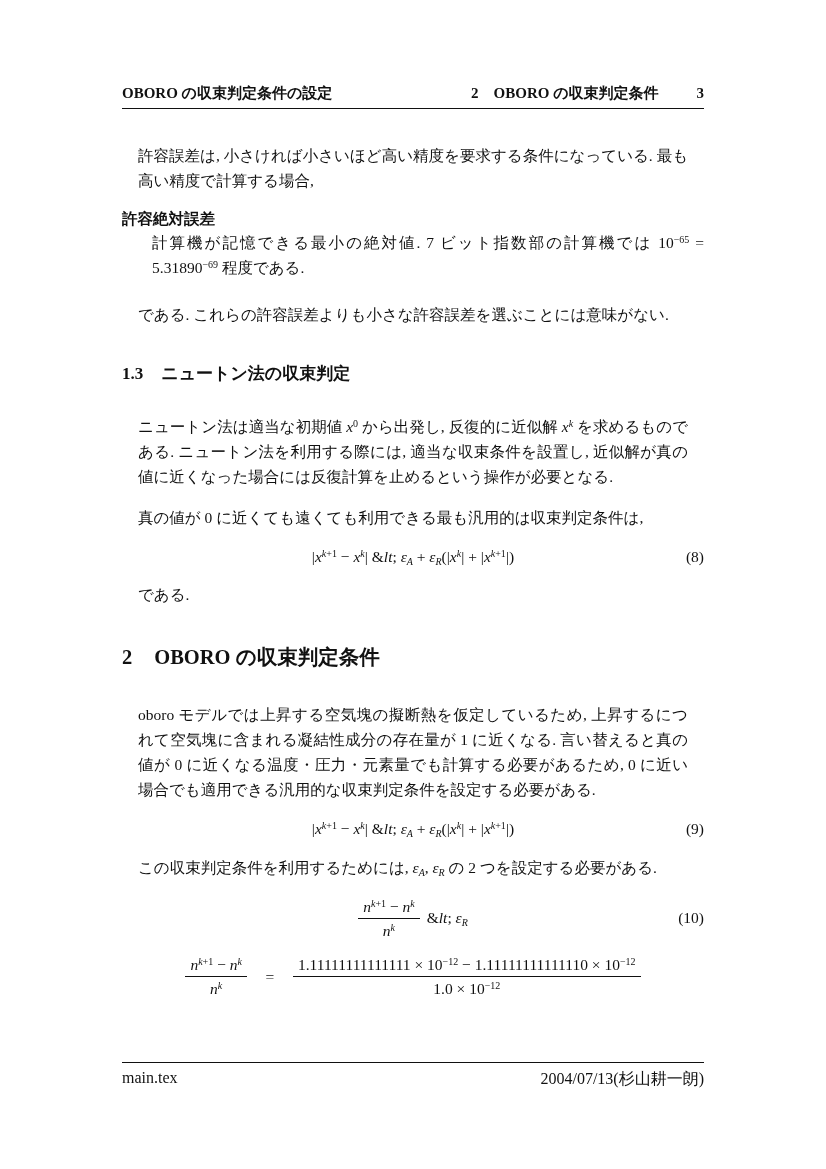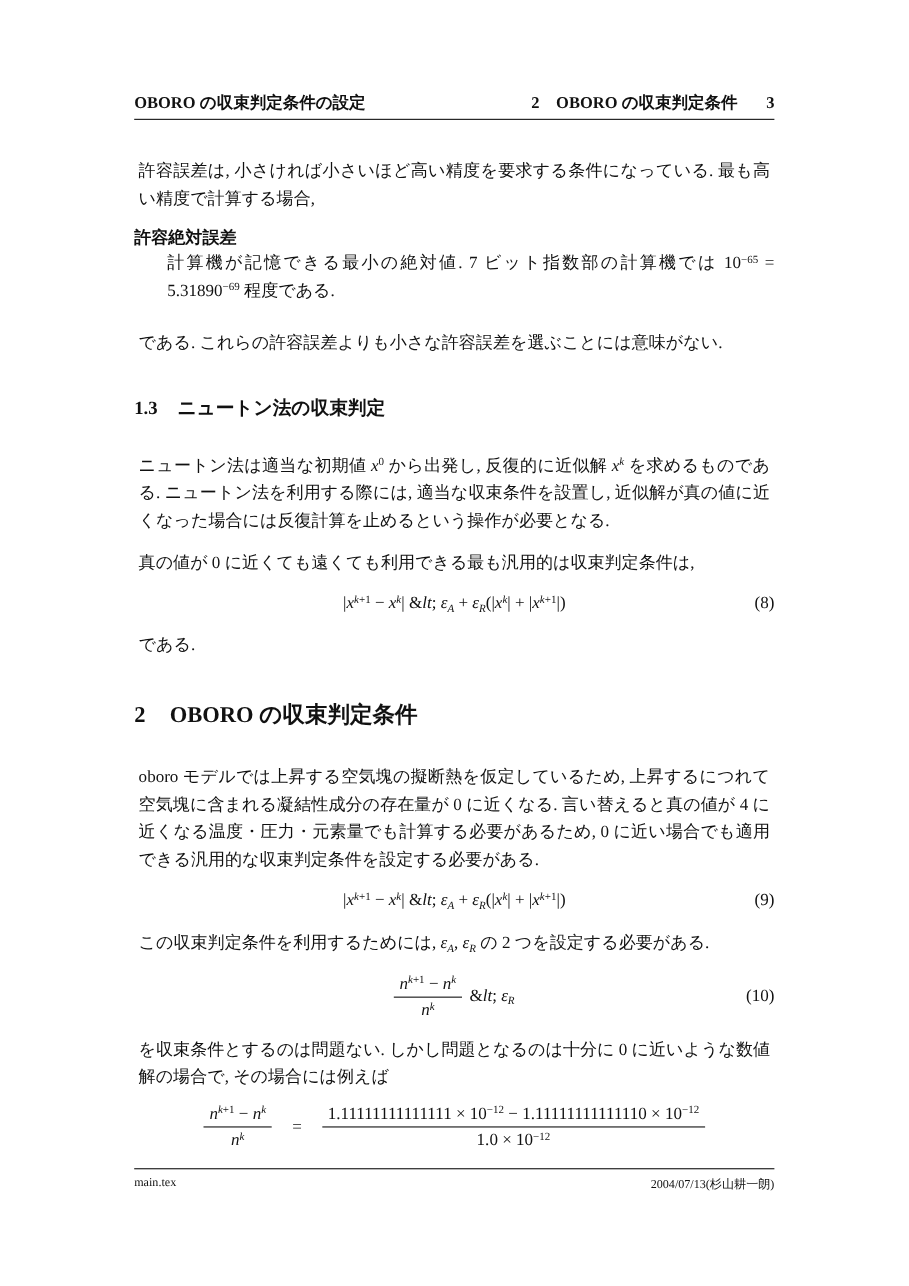--- a/index.html
+++ b/index.html
@@ -10,24 +10,24 @@
     color:#111111;
     font-family:"Liberation Serif","DejaVu Serif",serif;
     font-size:15.5px;
     overflow:hidden;
   }
   .header{
     margin:84px 122px 0 122px;
     display:flex;justify-content:space-between;align-items:baseline;
     font-weight:bold;font-size:15px;
   }
-  .header-right{display:flex;gap:26px;align-items:baseline;}
+  .header-right{display:flex;gap:38px;align-items:baseline;}
   .rule{margin:5px 122px 0 122px;border-bottom:1.5px solid #111;}
   .content{margin:0 122px;width:582px;}
-  p{margin:4px;line-height:25px;text-align:justify;}
+  p{margin:16px;line-height:25px;text-align:justify;}
   .p-intro{margin-top:34px;}
   .term-block{margin-top:13px;}
   .term-label{font-weight:bold;}
   .term-desc{margin-left:30px;line-height:25px;text-align:justify;}
   .term-hang{margin-top:9px;padding-left:30px;text-indent:-30px;line-height:25px;text-align:justify;}
   .p-after-terms{margin-top:22px;}
   .h-sub{margin-top:35px;font-size:17px;font-weight:bold;display:flex;gap:18px;align-items:baseline;}
   .h-sec{margin-top:36px;font-size:20.5px;font-weight:bold;display:flex;gap:22px;align-items:baseline;}
   .p-newton{margin-top:29px;}
   .p-generic{margin-top:13px;}
@@ -45,21 +45,21 @@
   .fden{display:block;border-top:1px solid #111;padding:2px 5px 0;}
   .eqtail{margin-left:7px;}
   .eqnarray{position:relative;margin-top:10px;display:grid;
     grid-template-columns:max-content 46px max-content;
     justify-content:center;align-items:center;row-gap:12px;line-height:19px;}
   .eqnarray .rel{text-align:center;}
   .footer{
     position:absolute;left:122px;right:122px;top:1062px;
     border-top:1.5px solid #111;padding-top:6px;
     display:flex;justify-content:space-between;
-    font-size:11px;
+    font-size:16px;
     gap:28px;
   }
   i{font-style:italic;}
 </style>
 </head>
 <body>
 
 <div class="page">
 
   <div class="header">
@@ -97,40 +97,39 @@
       <span class="eqnum">(8)</span>
     </div>
 
     <p class="p-dearu">である.</p>
 
     <div class="h-sec">
       <span>2</span>
       <span>OBORO の収束判定条件</span>
     </div>
 
-    <p class="p-oboro">oboro モデルでは上昇する空気塊の擬断熱を仮定しているため, 上昇するにつれて空気塊に含まれる凝結性成分の存在量が 0 に近くなる. 言い替えると真の値が 4 に近くなる温度・圧力・元素量でも計算する必要があるため, 0 に近い場合でも適用できる汎用的な収束判定条件を設定する必要がある.</p>
+    <p class="p-oboro">oboro モデルでは上昇する空気塊の擬断熱を仮定しているため, 上昇するにつれて空気塊に含まれる凝結性成分の存在量が 1 に近くなる. 言い替えると真の値が 0 に近くなる温度・圧力・元素量でも計算する必要があるため, 0 に近い場合でも適用できる汎用的な収束判定条件を設定する必要がある.</p>
 
     <div class="eq">
       <span>|<i>x</i><sup><i>k</i>+1</sup> − <i>x</i><sup><i>k</i></sup>| &amp;<i>lt</i>; <i>ε</i><sub><i>A</i></sub> + <i>ε</i><sub><i>R</i></sub>(|<i>x</i><sup><i>k</i></sup>| + |<i>x</i><sup><i>k</i>+1</sup>|)</span>
       <span class="eqnum">(9)</span>
     </div>
 
     <p class="p-epsilon">この収束判定条件を利用するためには, <i>ε</i><sub><i>A</i></sub>, <i>ε</i><sub><i>R</i></sub> の 2 つを設定する必要がある.</p>
 
 
     <div class="eq">
       <span class="frac">
         <span class="fnum"><i>n</i><sup><i>k</i>+1</sup> − <i>n</i><sup><i>k</i></sup></span>
         <span class="fden"><i>n</i><sup><i>k</i></sup></span>
       </span>
       <span class="eqtail">&amp;<i>lt</i>; <i>ε</i><sub><i>R</i></sub></span>
       <span class="eqnum">(10)</span>
     </div>
 
-    <p class="p-problem">を収束条件とするのは問題ない. しかし問題となるのは十分に 0 に近いような数値解の場合で, その場合には例えば</p>
 
     <div class="eqnarray">
       <span class="frac">
         <span class="fnum"><i>n</i><sup><i>k</i>+1</sup> − <i>n</i><sup><i>k</i></sup></span>
         <span class="fden"><i>n</i><sup><i>k</i></sup></span>
       </span>
       <span class="rel">=</span>
       <span class="frac">
         <span class="fnum">1.11111111111111 × 10<sup>−12</sup> − 1.11111111111110 × 10<sup>−12</sup></span>
         <span class="fden">1.0 × 10<sup>−12</sup></span>

